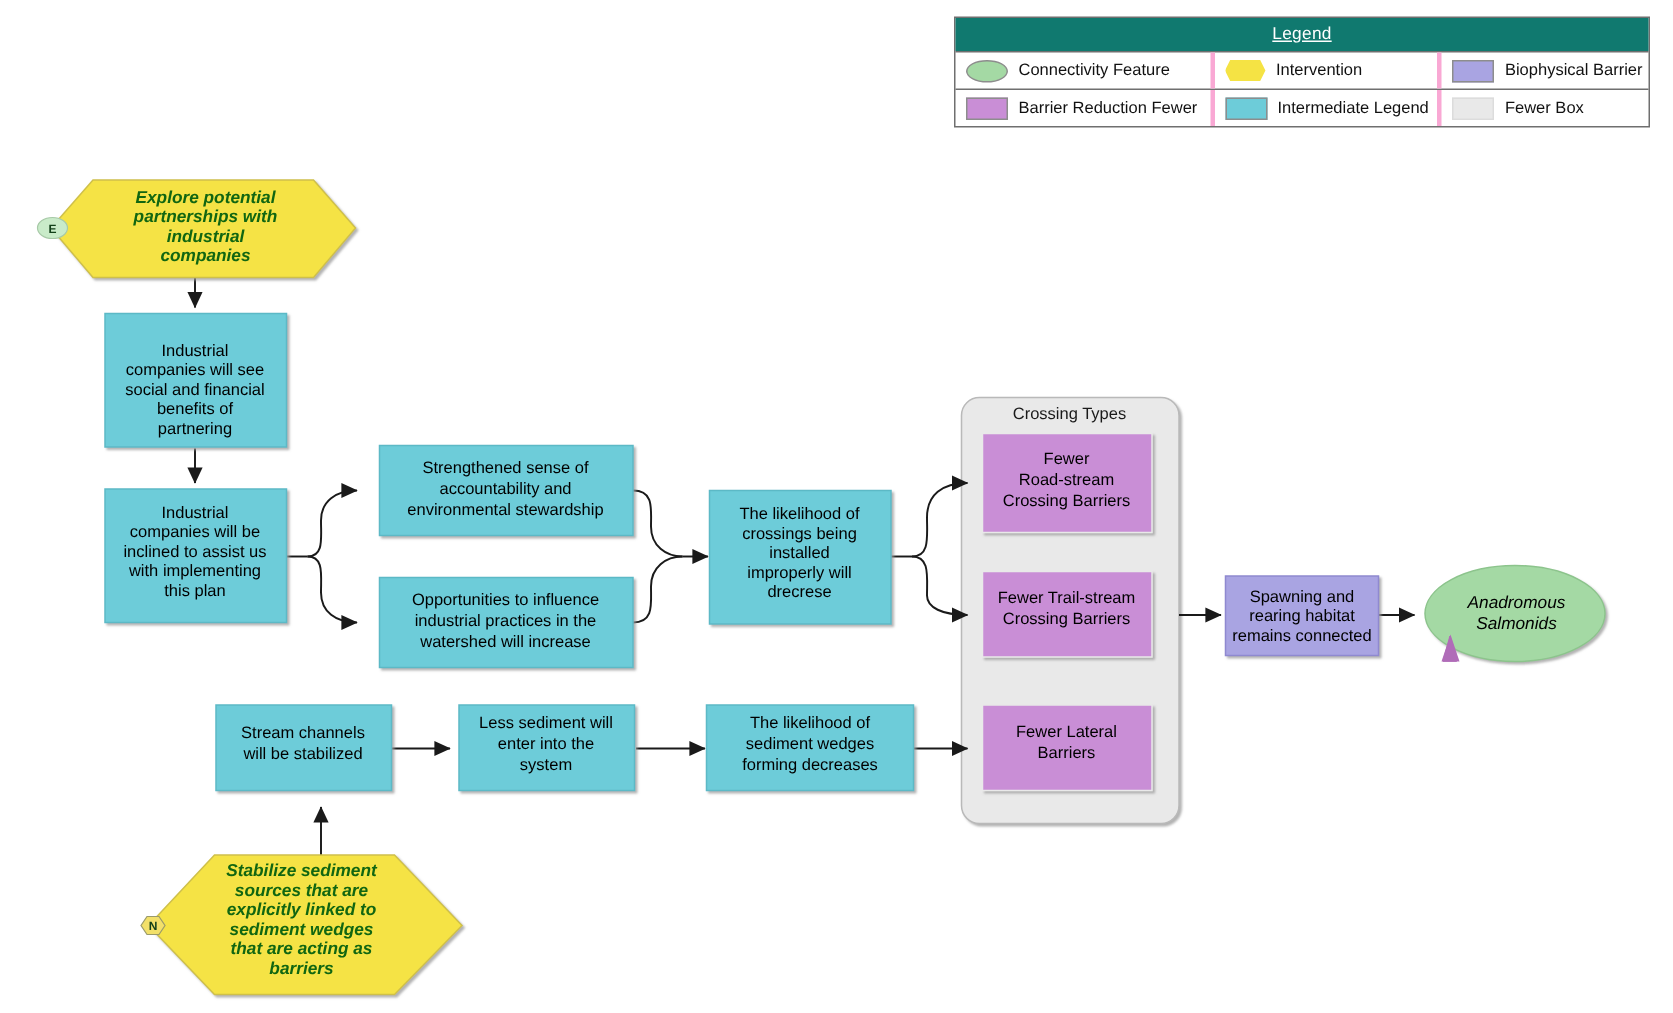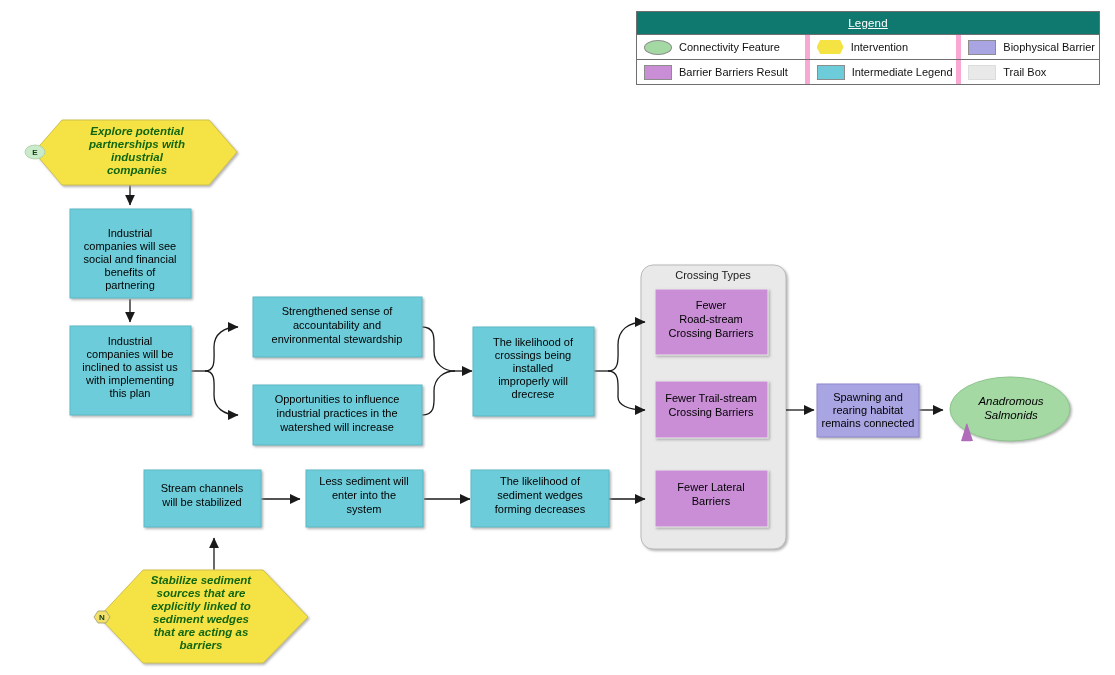--- a/index.html
+++ b/index.html
@@ -47,21 +47,21 @@
   .legend-row {
     display: flex;
     border-top: 1px solid #6f6f6f;
     height: 24px;
   }
   .legend-cell {
     display: flex;
     align-items: center;
     box-sizing: border-box;
     padding-left: 7px;
-    border-right: 5px solid #f9a8d4;
+    border-right: 3px solid #f9a8d4;
     font-size: 11px;
     color: #111111;
     gap: 7px;
   }
   .legend-cell:last-child { border-right: none; }
   .lc-1 { width: 173px; }
   .lc-2 { width: 152px; }
   .lc-3 { width: 138px; }
   .sw {
     flex: 0 0 auto;
@@ -290,26 +290,26 @@
       </div>
       <div class="legend-cell lc-3">
         <span class="sw" style="background:#a9a4e2"></span>
         <span class="legend-label">Biophysical Barrier</span>
       </div>
     </div>
 
     <div class="legend-row">
       <div class="legend-cell lc-1">
         <span class="sw" style="background:#c98ed6"></span>
-        <span class="legend-label">Barrier Barriers Result</span>
+        <span class="legend-label">Barrier Reduction Fewer</span>
       </div>
       <div class="legend-cell lc-2">
         <span class="sw" style="background:#6dccd9"></span>
         <span class="legend-label">Intermediate Legend</span>
       </div>
       <div class="legend-cell lc-3">
         <span class="sw" style="background:#e9e9e9;border-color:#dcdcdc"></span>
-        <span class="legend-label">Trail Box</span>
+        <span class="legend-label">Fewer Box</span>
       </div>
     </div>
   </div>
 
 </div>
 
 </body></html>

